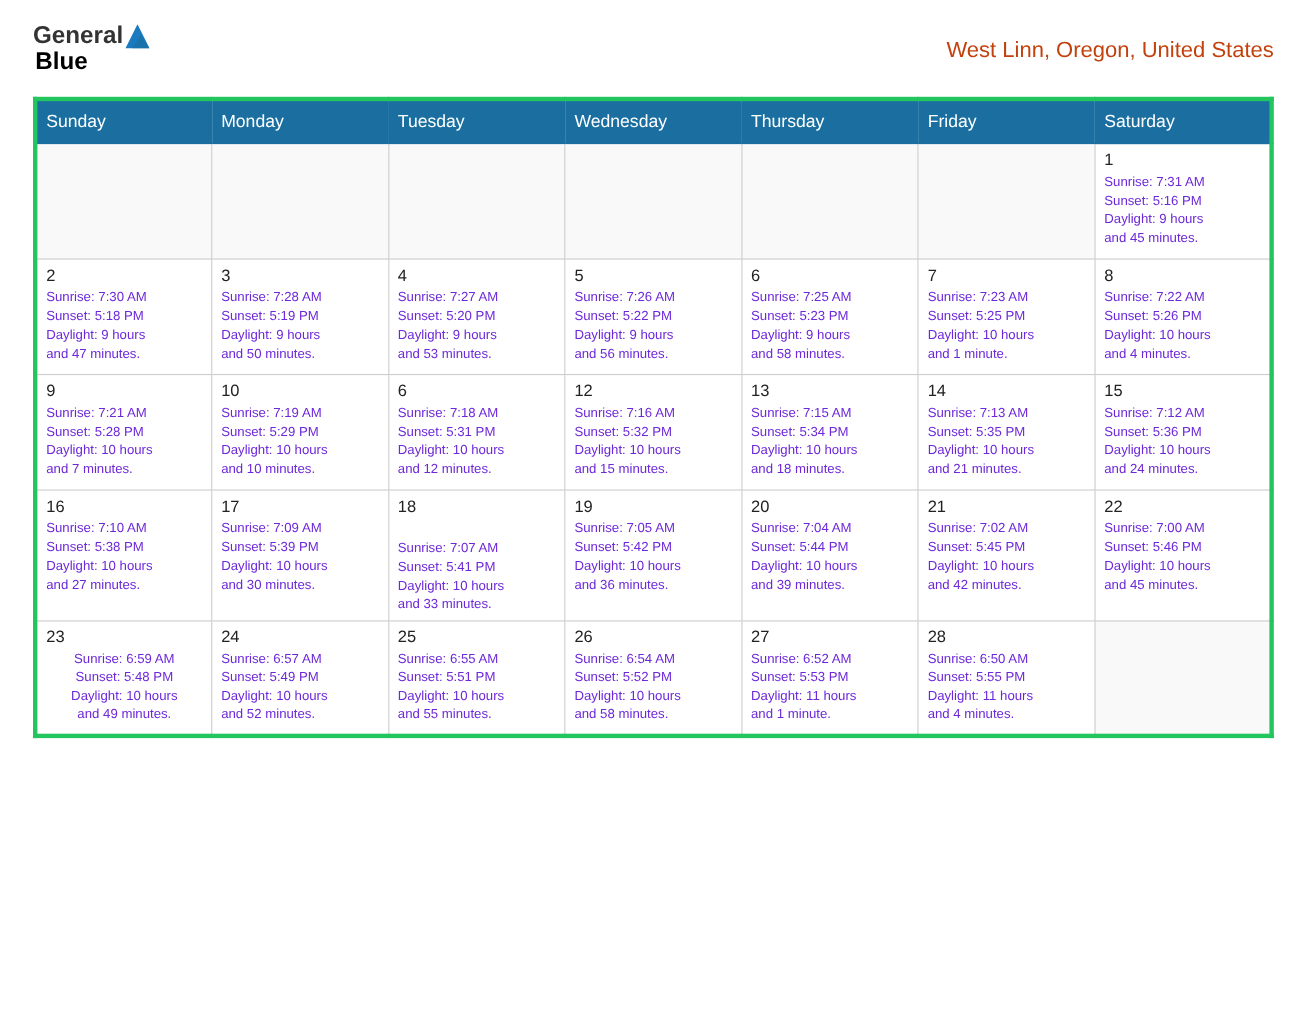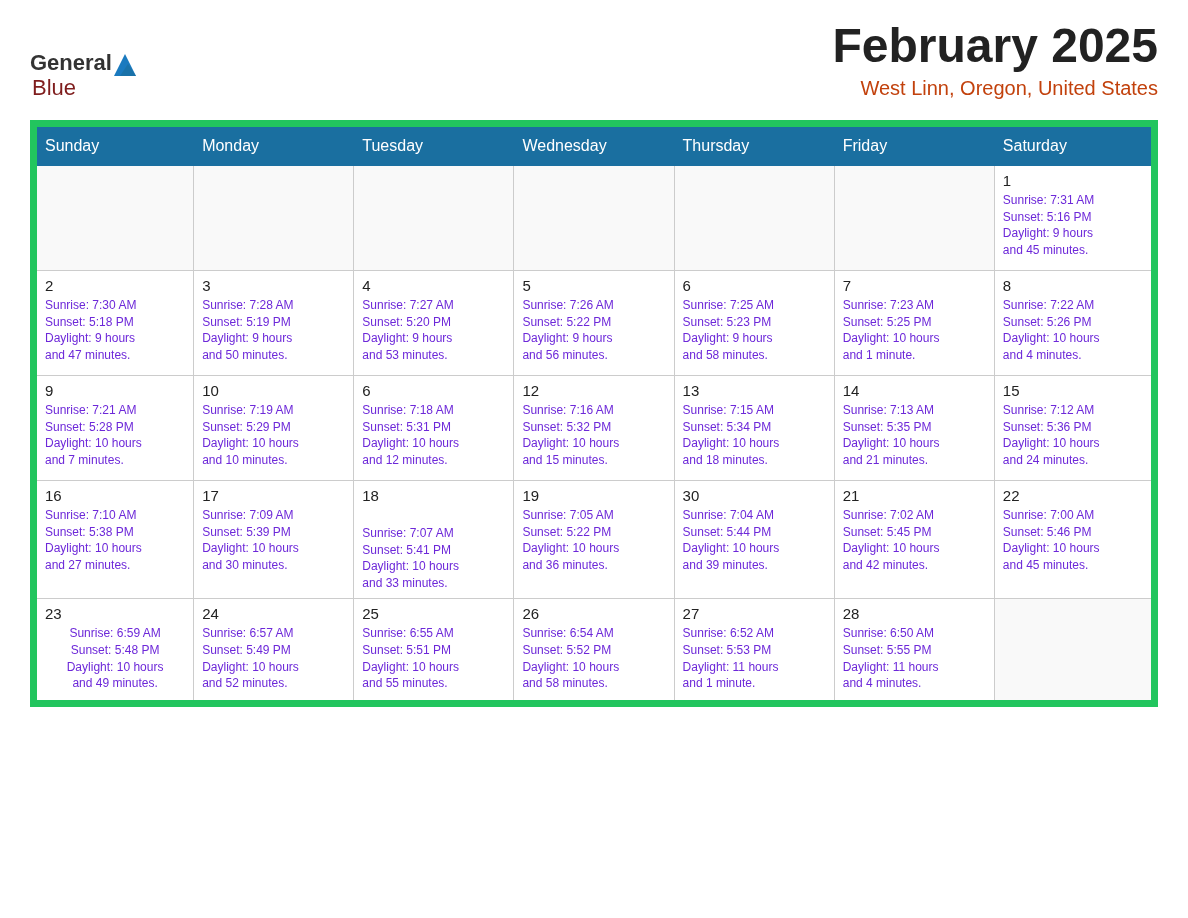--- a/index.html
+++ b/index.html
@@ -6,21 +6,21 @@
     body {
       font-family: Arial, sans-serif;
       background: #fff;
       padding: 20px 30px;
       width: 1188px;
       min-height: 918px;
     }
     .header {
       display: flex;
       justify-content: space-between;
-      align-items: flex-end;
+      align-items: center;
       margin-bottom: 20px;
     }
     .logo {
       display: flex;
       align-items: center;
       gap: 0px;
     }
     .title-section {
       text-align: right;
     }
@@ -31,21 +31,21 @@
       line-height: 1.1;
     }
     .location-title {
       font-size: 20px;
       color: #c2410c;
       margin-top: 4px;
     }
     .calendar {
       width: 100%;
       border-collapse: collapse;
-      border: 7px solid #22c55e;
+      border: 4px solid #22c55e;
     }
     .calendar th {
       background-color: #1a6fa0;
       color: #fff;
       font-size: 16px;
       font-weight: normal;
       padding: 10px 8px;
       text-align: left;
       border: 1px solid #1a6fa0;
     }
@@ -82,25 +82,24 @@
 <div class="header">
   <div class="logo">
     <div style="display:flex; flex-direction:column; line-height:1.1;">
       <div style="display:flex; align-items:center;">
         <span style="font-size:22px; font-weight:bold; color:#333;">General</span>
         <svg width="22" height="22" viewBox="0 0 22 22" style="margin-left:2px; margin-top:2px;">
           <polygon points="0,22 11,0 22,22" fill="#1a7abf"></polygon>
           <polygon points="6,22 14,10 22,22" fill="#1a6fa0" opacity="0.7"></polygon>
         </svg>
       </div>
-      <span style="font-size:22px; font-weight:normal; color:#7f1d1d; margin-left:2px;">Blue</span>
+      <span style="font-size:22px; font-weight:bold; color:#000000; margin-left:2px;">Blue</span>
     </div>
   </div>
   <div class="title-section">
-    <div class="month-title">February 2025</div>
     <div class="location-title">West Linn, Oregon, United States</div>
   </div>
 </div>
 
 <table class="calendar">
   <thead>
     <tr>
     <th>Sunday</th>
         <th>Monday</th>
         <th>Tuesday</th>
@@ -246,26 +245,26 @@
         <td>
           <div class="day-number">18</div>
           <div class="day-info" style="white-space: pre-line; margin-top: 21px;">Sunrise: 7:07 AM
 Sunset: 5:41 PM
 Daylight: 10 hours
 and 33 minutes.</div>
         </td>
         <td>
           <div class="day-number">19</div>
           <div class="day-info" style="white-space: pre-line;">Sunrise: 7:05 AM
-Sunset: 5:22 PM
+Sunset: 5:42 PM
 Daylight: 10 hours
 and 36 minutes.</div>
         </td>
         <td>
-          <div class="day-number">30</div>
+          <div class="day-number">20</div>
           <div class="day-info" style="white-space: pre-line;">Sunrise: 7:04 AM
 Sunset: 5:44 PM
 Daylight: 10 hours
 and 39 minutes.</div>
         </td>
         <td>
           <div class="day-number">21</div>
           <div class="day-info" style="white-space: pre-line;">Sunrise: 7:02 AM
 Sunset: 5:45 PM
 Daylight: 10 hours

